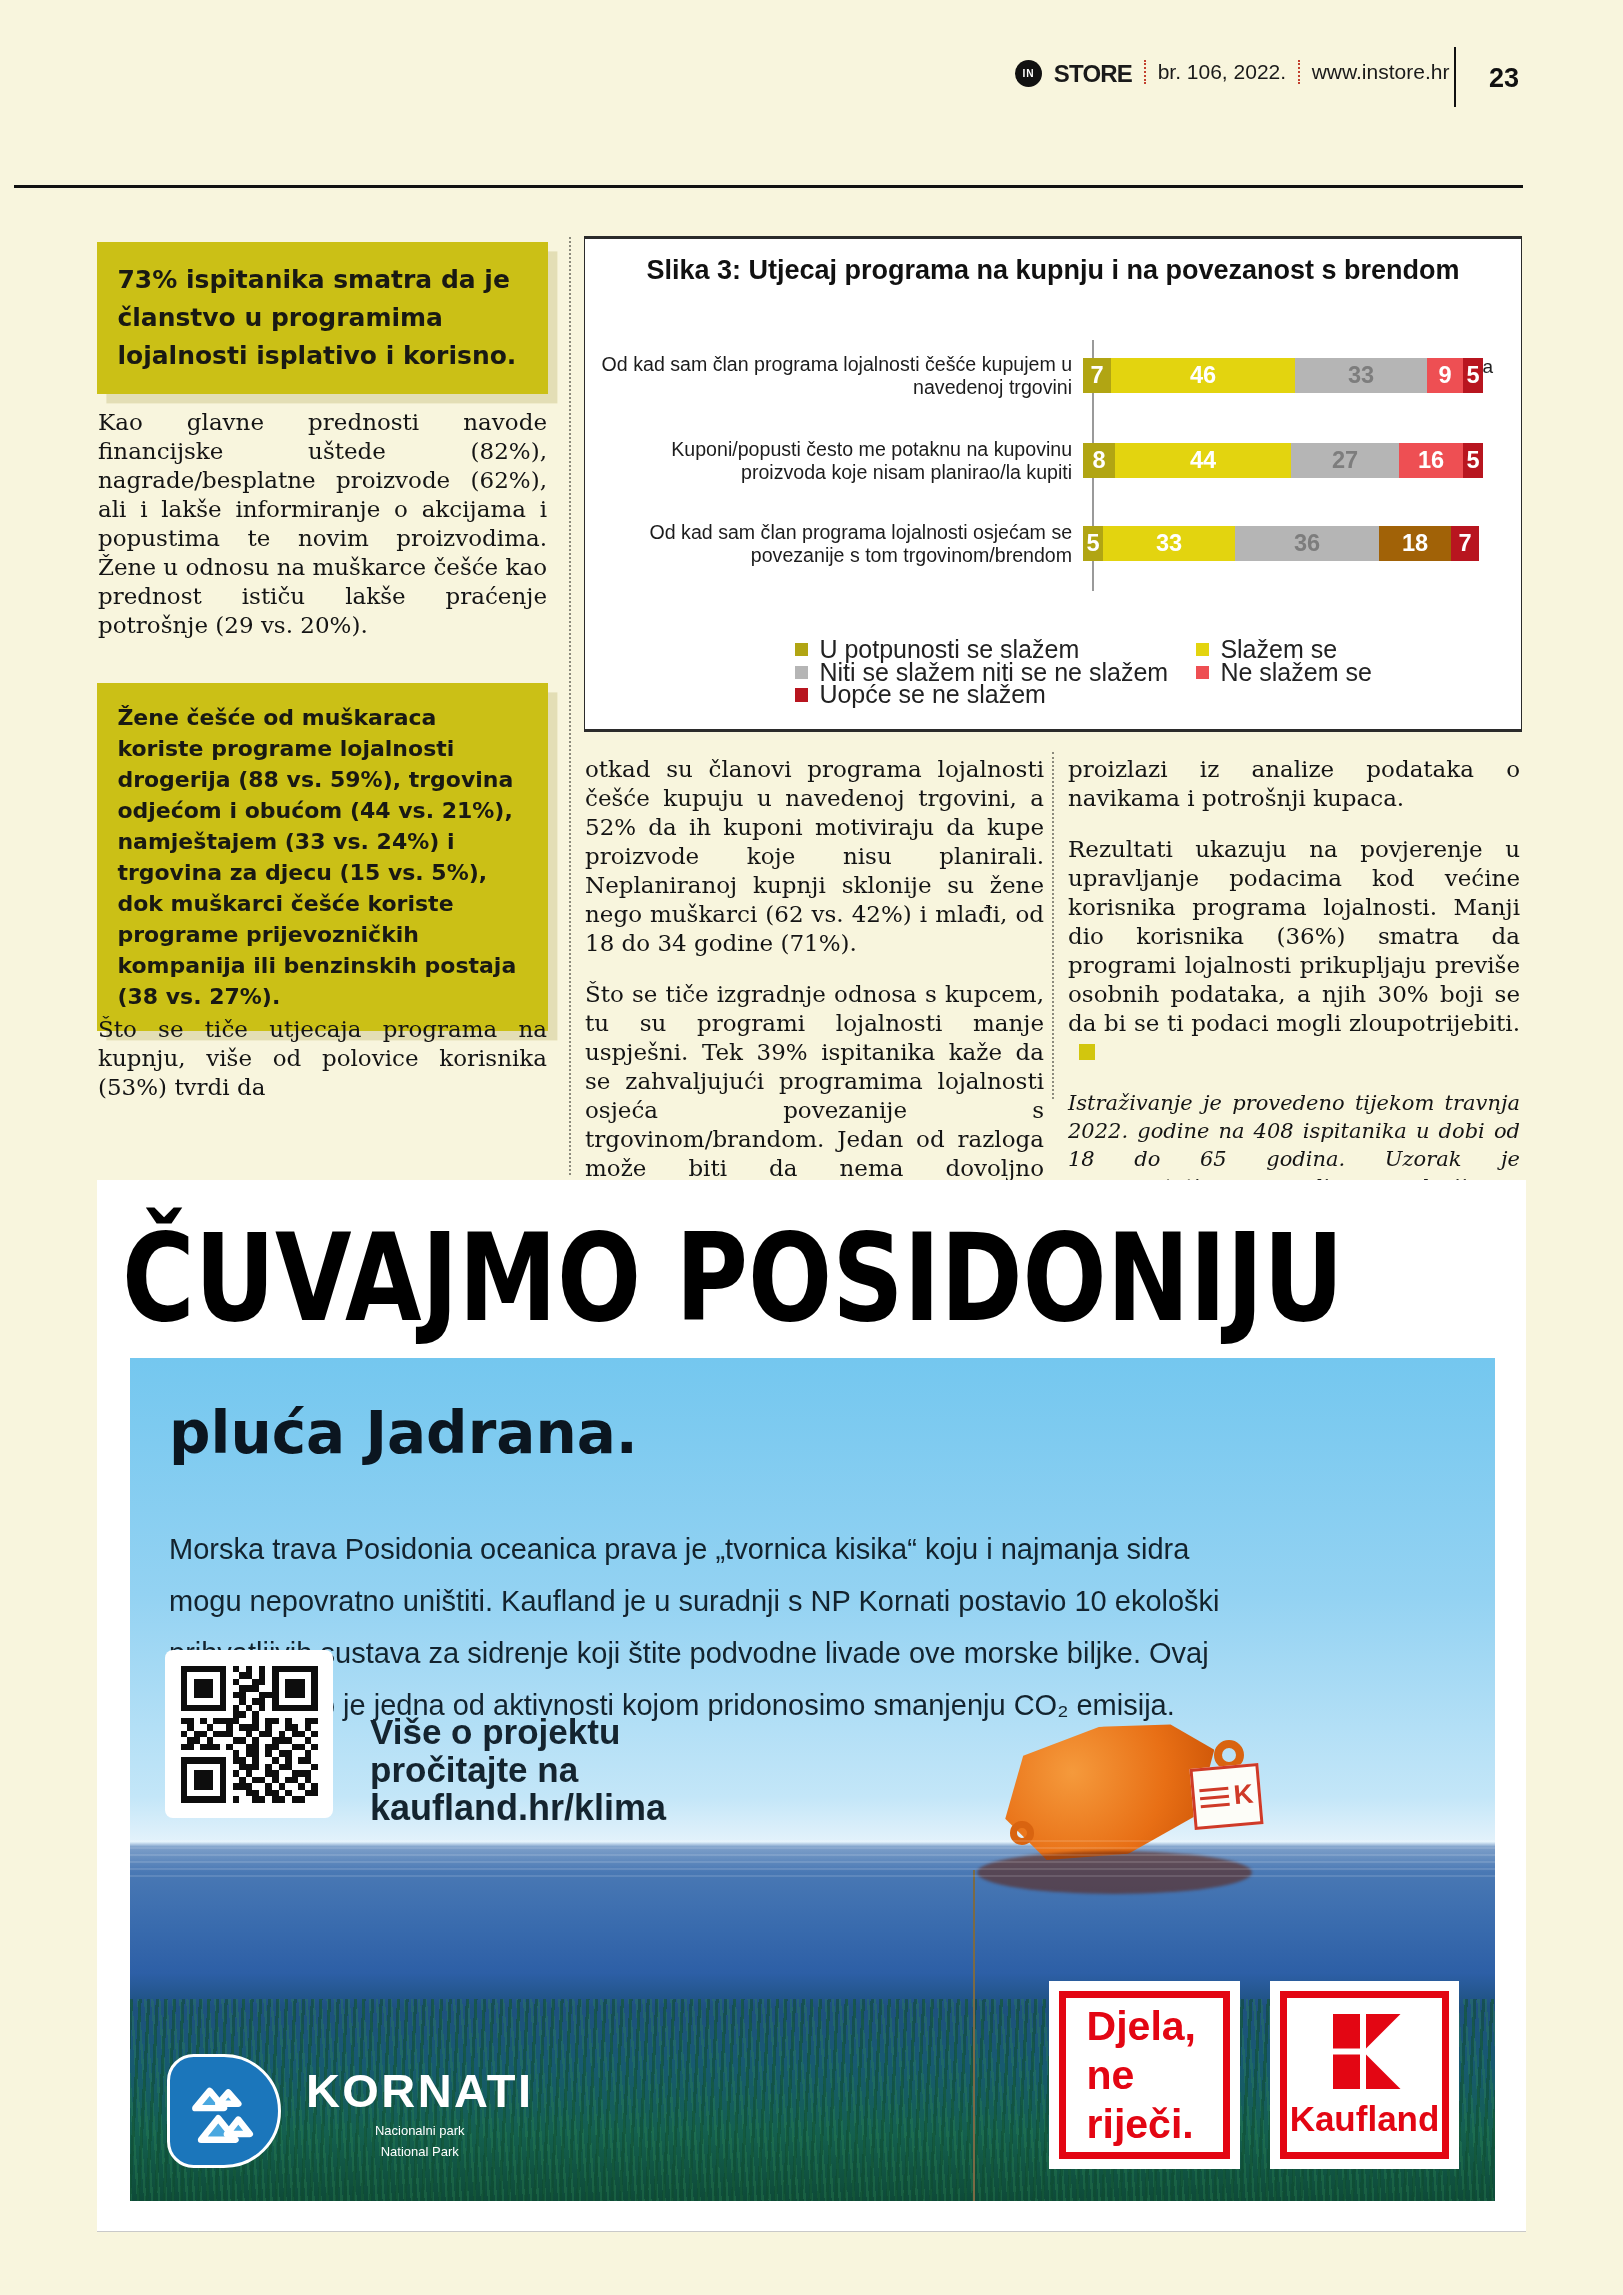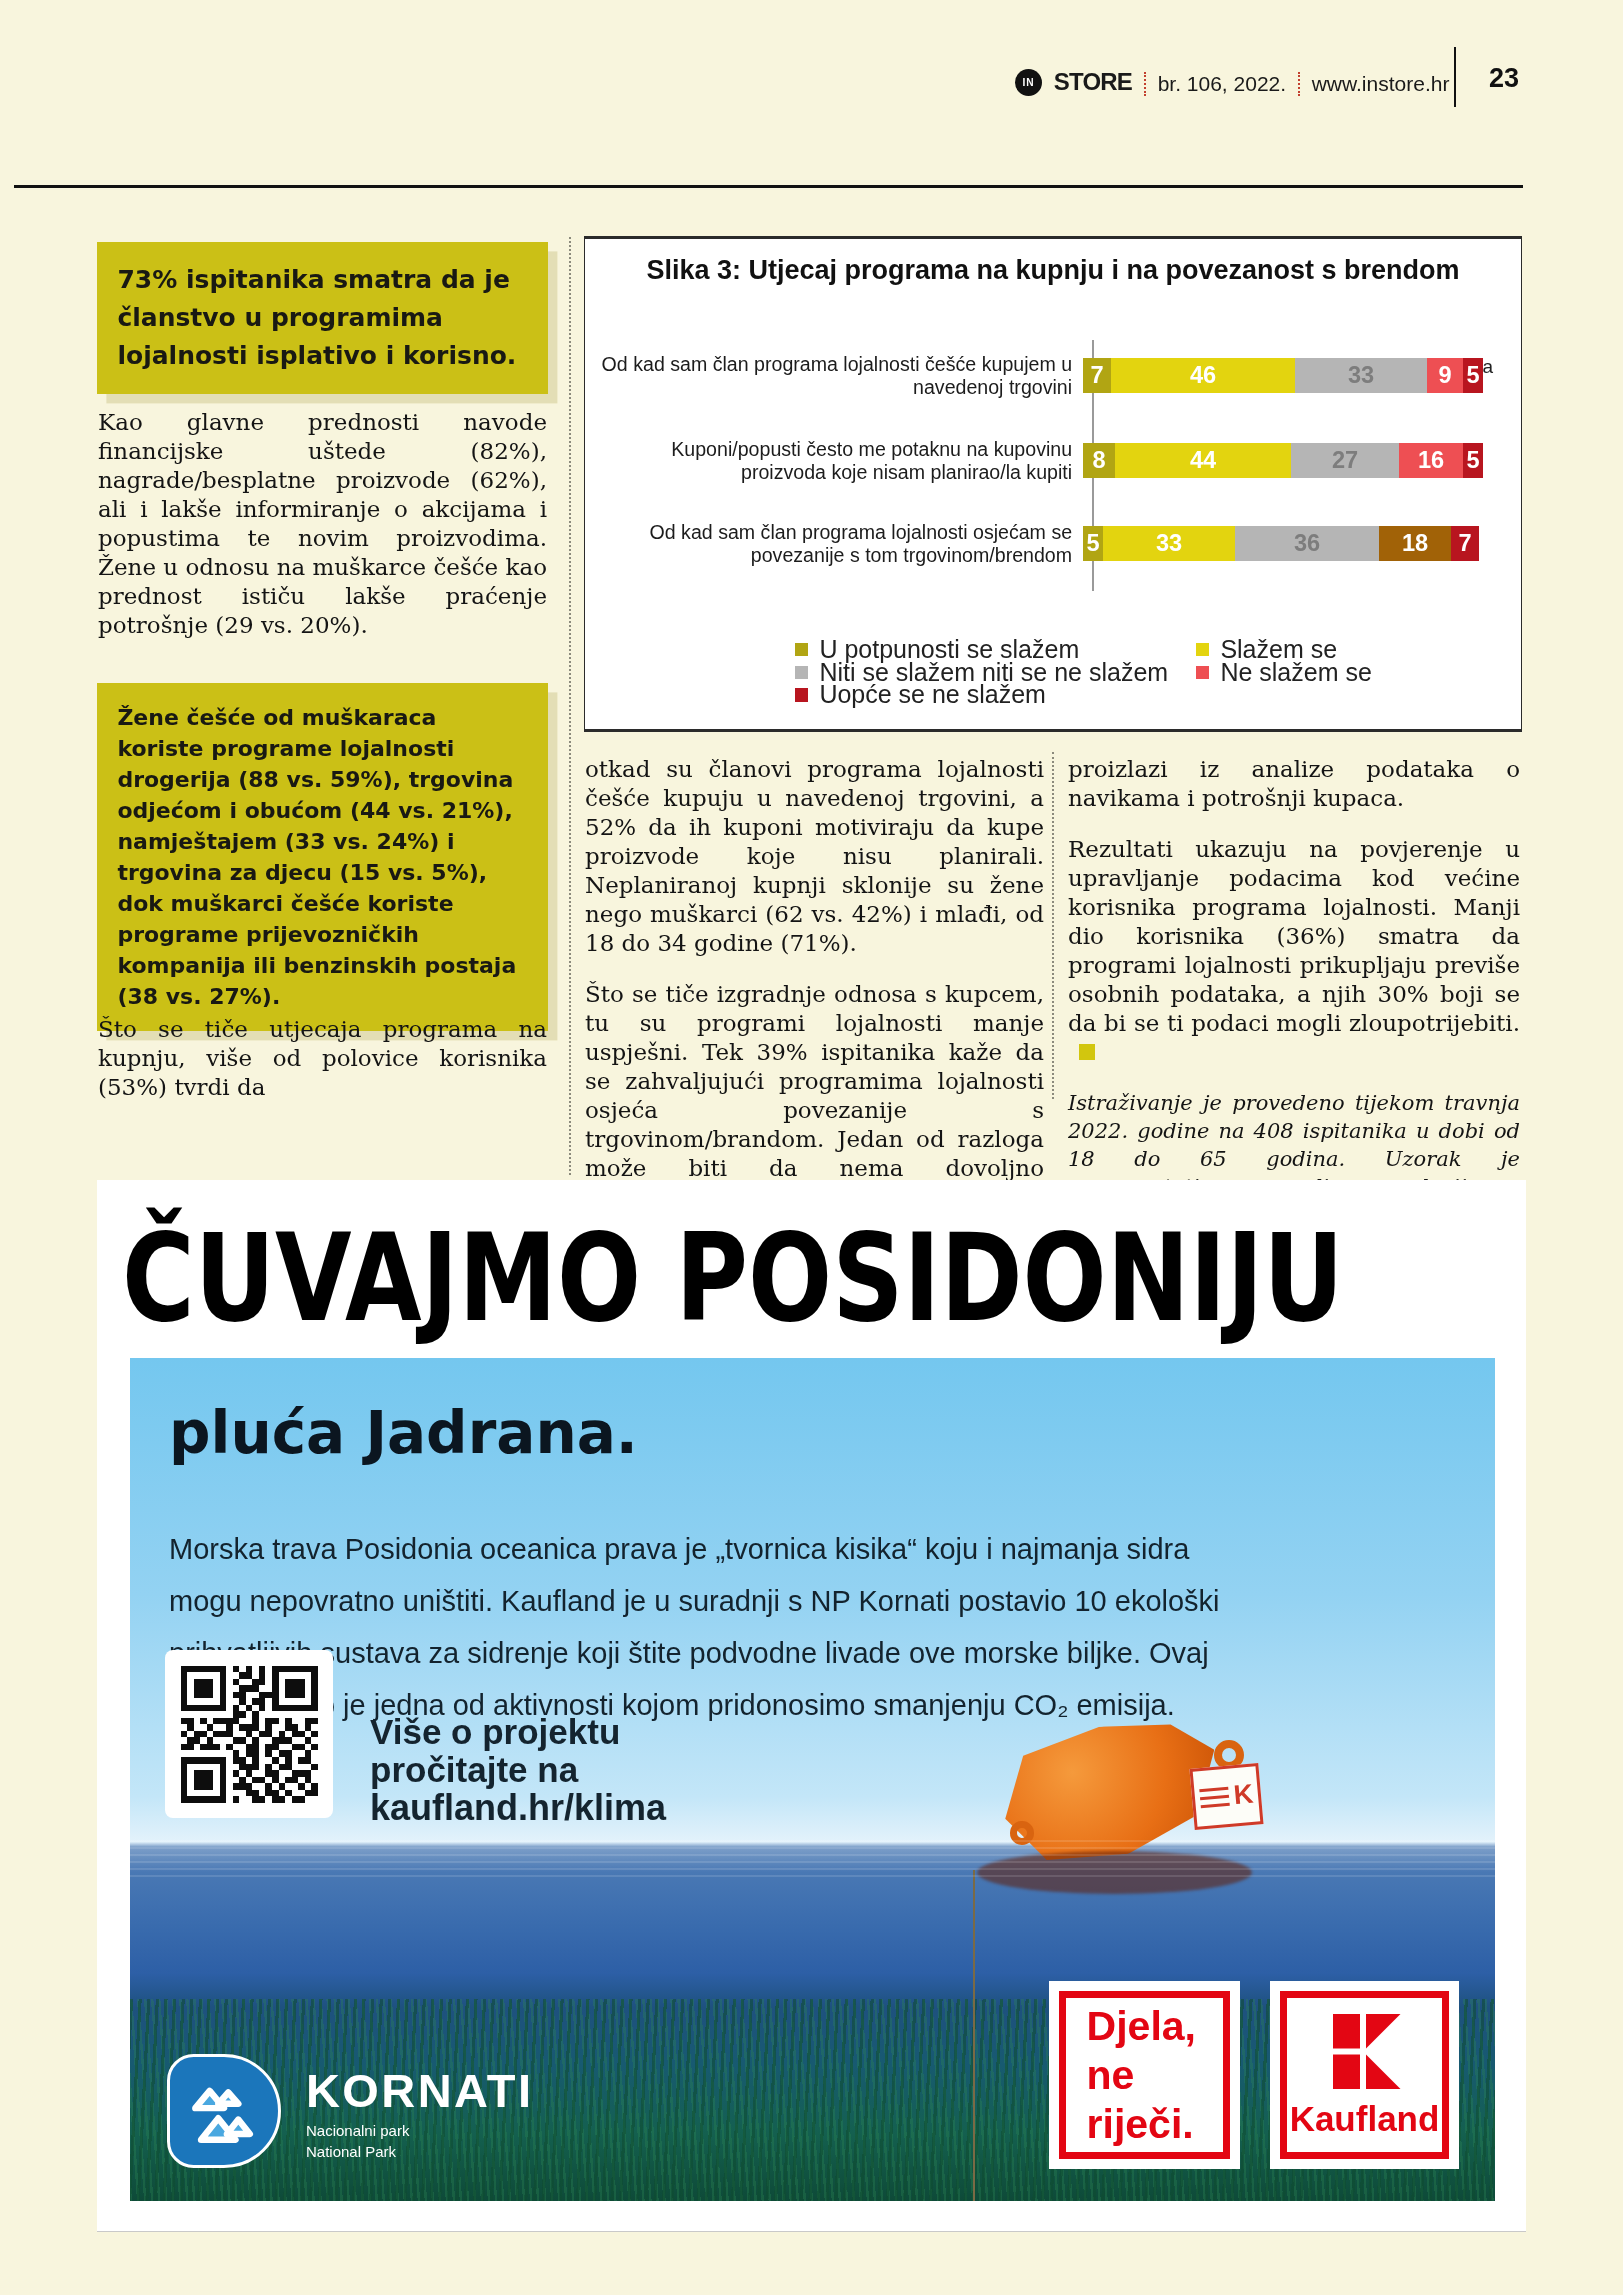--- a/index.html
+++ b/index.html
@@ -1,21 +1,21 @@
 <!DOCTYPE html>
 <html style="--page-bg: #f8f5dd; --sep-red: #c2402f; --hl-yellow: #cbc016; --hl-shadow: #e3deb5; --endmark: #d2c60e; --kaufland-red: #e30613; --kornati-blue: #1b76bb;font-size:12.6px"><head>
 <meta charset="utf-8">
 <style>
   html,body{margin:0;padding:0;}
   body{font-family:"DejaVu Serif",serif;}
   .page{position:relative;width:1623px;height:2295px;background:var(--page-bg,#f8f5dd);overflow:hidden;}
   .abs{position:absolute;}
 
   
-  .header-meta{position:absolute;left:1015px;top:60px;height:36px;display:flex;align-items:flex-end;gap:11.8px;
+  .header-meta{position:absolute;left:1015px;top:60px;height:36px;display:flex;align-items:flex-start;gap:11.8px;
     font-family:"Liberation Sans",sans-serif;color:#1a1a1a;}
   .logo-mark{width:27px;height:27px;border-radius:50%;background:#111;color:#fff;display:flex;align-items:center;justify-content:center;
     font-size:10.2px;font-weight:bold;letter-spacing:0.8px;}
   .brand{font-size:24px;font-weight:bold;letter-spacing:-0.8px;}
   .hsep{width:0;height:23.6px;border-left:2.4px dotted var(--sep-red,#c2402f);}
   .issue,.website{font-size:21px;}
   .header-vline{left:1454px;top:47px;width:2.4px;height:60px;background:#111;}
   .page-number{left:1489px;top:63px;font-family:"Liberation Sans",sans-serif;font-size:27px;font-weight:bold;color:#111;}
   .header-rule{left:14px;top:185px;width:1509px;height:3.1px;background:#111;}
 
@@ -98,21 +98,21 @@
     border:3.9px solid #cf3a28;box-sizing:border-box;transform:rotate(-5deg);display:flex;align-items:center;gap:4.7px;padding:4.7px;}
   .sign-lines{display:flex;flex-direction:column;gap:4.7px;flex:1;}
   .sign-lines i{display:block;height:3.1px;background:#cf3a28;}
   .sign-k{font-family:"Liberation Sans",sans-serif;font-weight:bold;color:#cf3a28;font-size:27px;line-height:1;}
   .rope{position:absolute;left:843px;top:512px;width:2.4px;height:331px;background:#7a6a45;}
   
   .kornati-logo{position:absolute;left:37px;top:696px;width:114px;height:114px;background:var(--kornati-blue,#1b76bb);
     border:3.9px solid #fff;box-sizing:border-box;border-radius:28px 60px 60px 28px;display:flex;align-items:center;justify-content:center;}
   .kornati-text{position:absolute;left:176px;top:708px;color:#fff;font-family:"Liberation Sans",sans-serif;}
   .kornati-name{font-size:47px;font-weight:bold;letter-spacing:2.4px;line-height:49px;margin:0;}
-  .kornati-sub{font-size:15px;line-height:21px;margin-top:4.7px;white-space:pre-line;}
+  .kornati-sub{font-size:13px;line-height:21px;margin-top:4.7px;white-space:pre-line;text-align:center;}
   
   .logo-card{position:absolute;top:623px;height:188px;background:#fff;box-sizing:border-box;padding:10.2px;}
   .card-inner{width:100%;height:100%;box-sizing:border-box;border:7px solid var(--kaufland-red,#e30613);
     display:flex;flex-direction:column;justify-content:center;}
   .card-djela{left:919px;width:191px;}
   .card-djela .card-inner{align-items:flex-start;padding-left:20.4px;}
   .slogan{margin:0;color:var(--kaufland-red,#e30613);font-family:"Liberation Sans",sans-serif;font-weight:bold;
     font-size:41px;line-height:49px;white-space:pre-line;}
   .card-kaufland{left:1140px;width:189px;}
   .card-kaufland .card-inner{align-items:center;gap:12.6px;}

